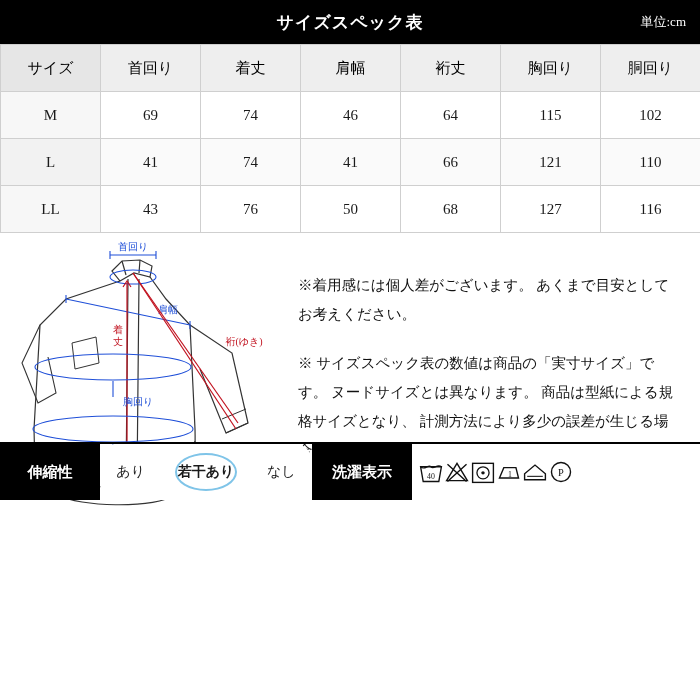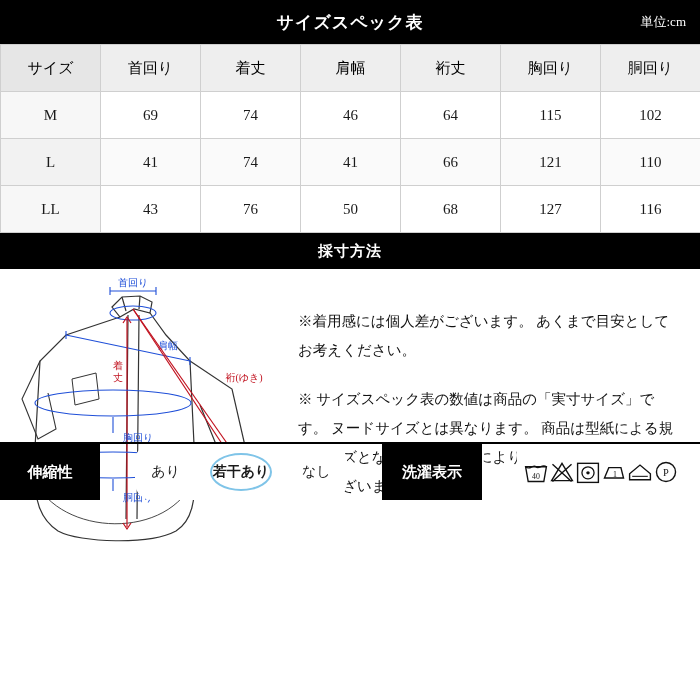--- a/index.html
+++ b/index.html
@@ -98,21 +98,20 @@
 
   
   .footer {
     position: absolute;
     left: 0; bottom: 0;
     width: 700px;
     height: 58px;
     display: flex;
     align-items: stretch;
     border-top: 2px solid #000;
-    gap: 35px;
   }
   .f-label {
     width: 100px;
     background: #000;
     color: #fff;
     display: flex;
     align-items: center;
     justify-content: center;
     font-size: 15px;
     font-weight: bold;
@@ -203,23 +202,20 @@
         <td>43</td>
         <td>76</td>
         <td>50</td>
         <td>68</td>
         <td>127</td>
         <td>116</td>
       </tr>
     </tbody>
   </table>
 
-  <div class="band">
-    <span>採寸方法</span>
-  </div>
 
   <div class="measure">
 
     <div class="figure">
       <svg width="290" height="300" viewBox="0 0 290 300">
         <g fill="none" stroke="#333" stroke-width="1.2">
 
           <path d="M112 38 L122 28 L140 27 L152 33 L150 44 L134 40 L120 48 Z"></path>
           <path d="M122 28 L126 42 M140 27 L139 40"></path>
 

